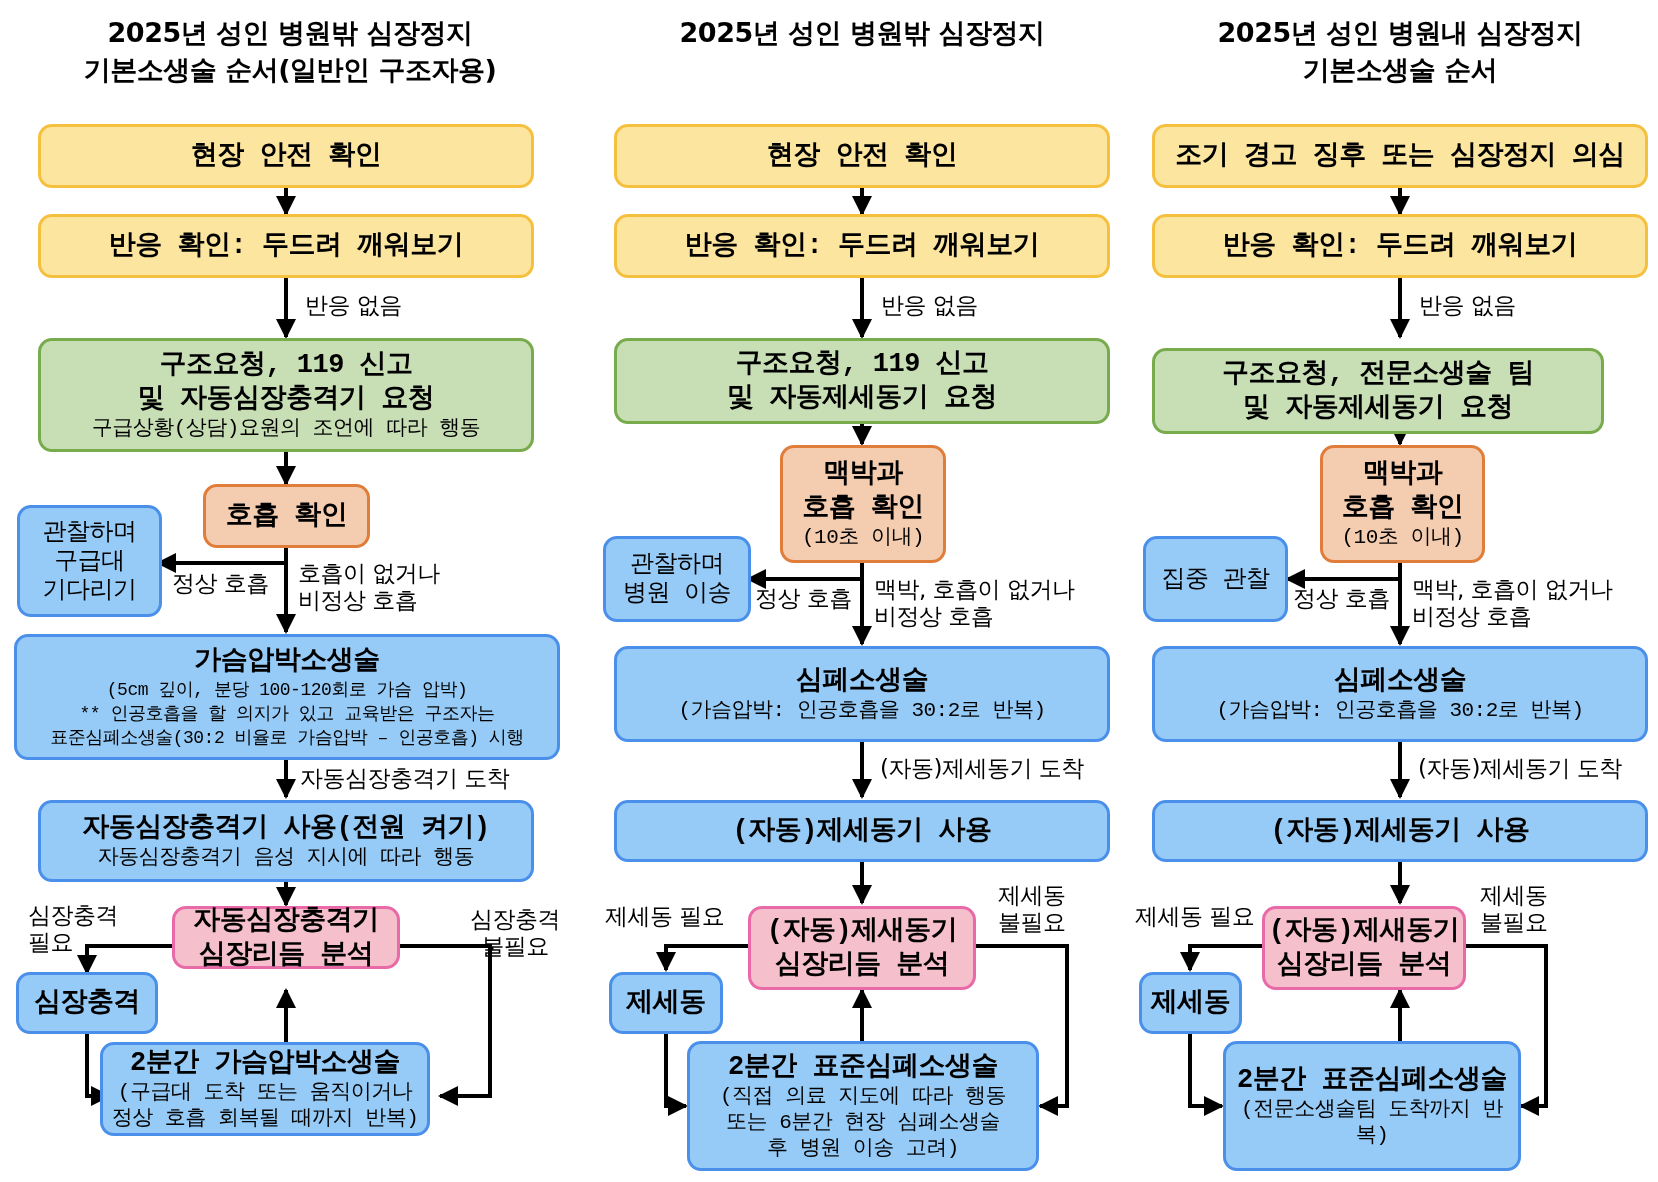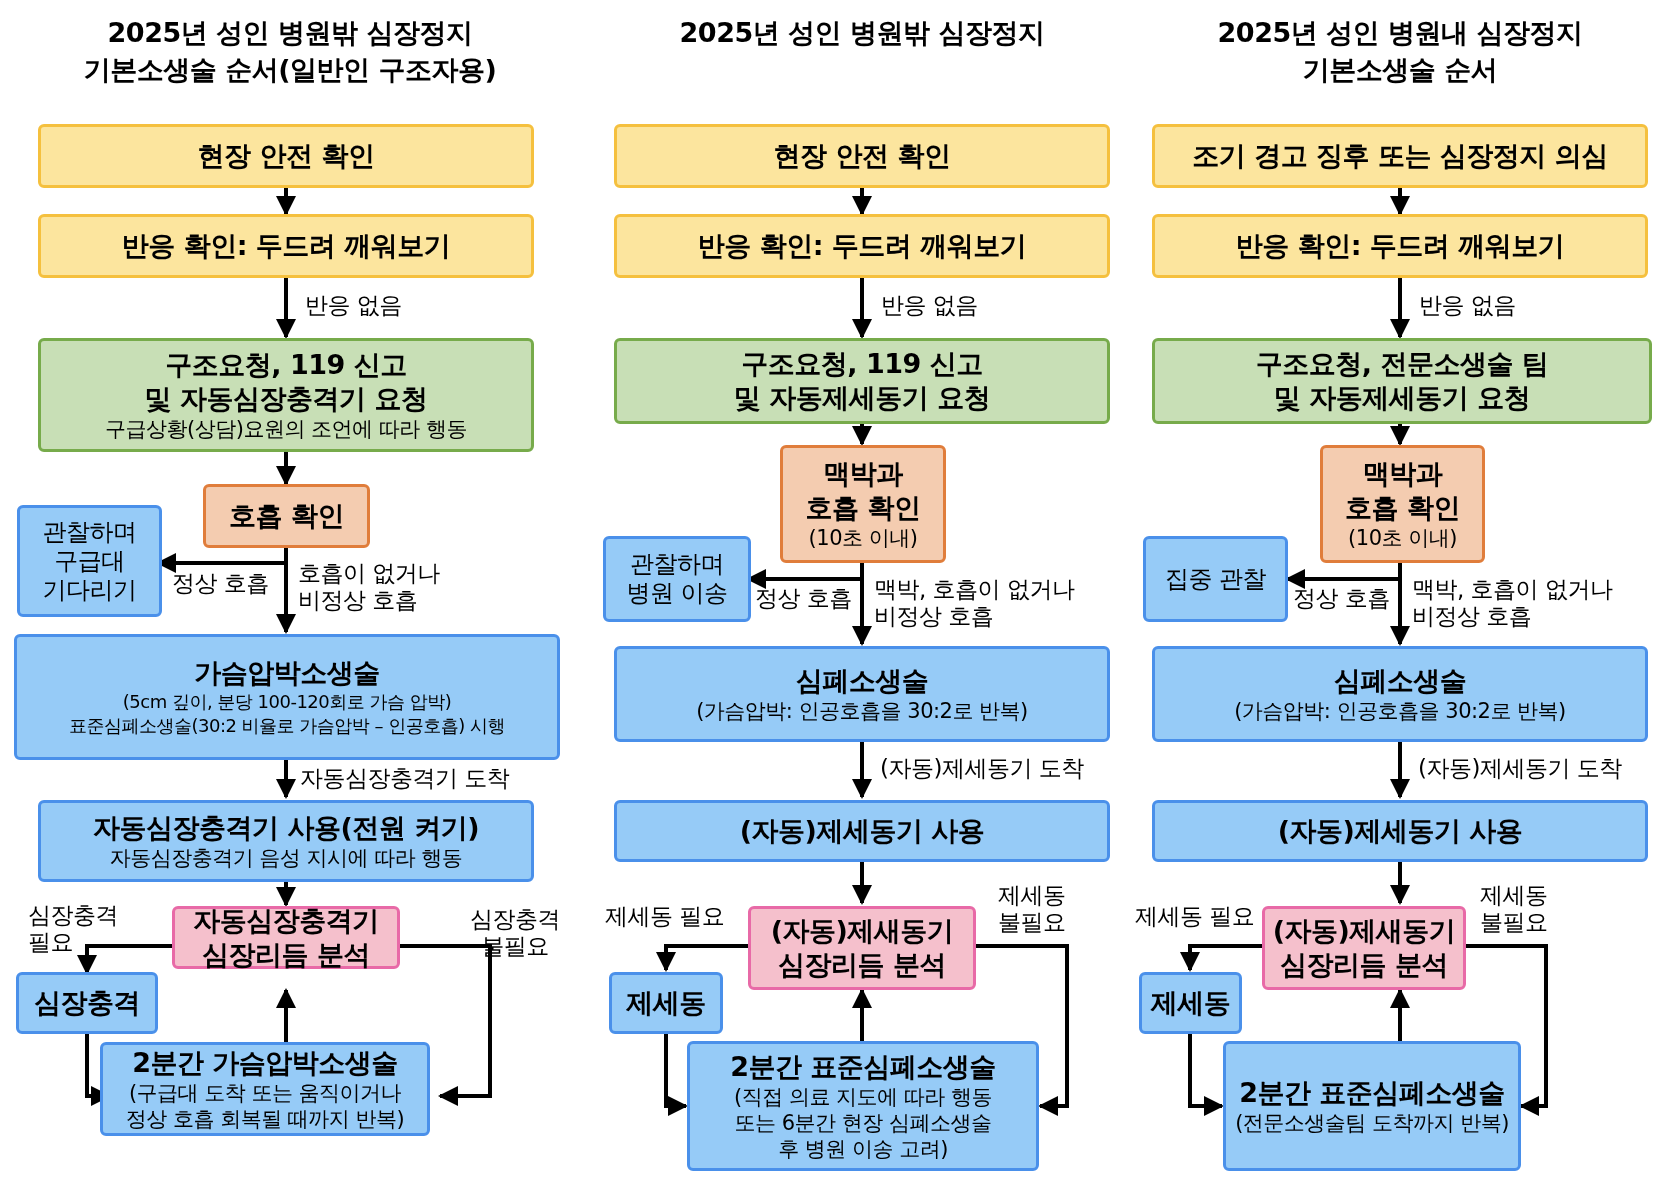--- a/index.html
+++ b/index.html
@@ -1,20 +1,20 @@
 <!DOCTYPE html>
 <html><head>
 <meta charset="utf-8">
 <style>
   html, body { margin:0; padding:0; background:#ffffff; }
   body { width:1658px; height:1182px; position:relative; overflow:hidden;
          font-family:"DejaVu Sans", "Liberation Sans", sans-serif; color:#000; }
   .title { position:absolute; text-align:center; font-weight:bold; font-size:27px; line-height:37px; letter-spacing:-0.5px; }
-  .box { position:absolute; box-sizing:border-box; border-radius:6px; border:3px solid;
-         display:flex; flex-direction:column; align-items:center; justify-content:center; text-align:center; }
+  .box { position:absolute; box-sizing:border-box; border-radius:14px; border:3px solid;
+         display:flex; flex-direction:column; align-items:center; justify-content:center; text-align:center;font-family:Liberation Mono, monospace; }
   .yellow { background:#fce59e; border-color:#f5c03e; }
   .green  { background:#c8dfb6; border-color:#77ab4b; }
   .orange { background:#f4ccb0; border-color:#e07d3b; }
   .blue   { background:#96cbf7; border-color:#4a90ea; }
   .pink   { background:#f5c0cc; border-color:#e86aa7; }
   .main { font-weight:bold; font-size:27px; line-height:34px; letter-spacing:-0.5px; }
   .sub  { font-size:21px; line-height:26px; letter-spacing:-0.5px; }
   .sub-sm { font-size:18px; line-height:24px; letter-spacing:-0.5px; }
   .plain { font-size:24px; line-height:29px; letter-spacing:-0.5px;text-align:right; }
   .lbl { position:absolute; font-size:23px; line-height:27px; letter-spacing:-0.5px; white-space:nowrap; }
@@ -95,20 +95,21 @@
   <span class="plain">기다리기</span>
 </div>
 <div class="lbl" style="left:172px; top:570px;">정상 호흡</div>
 <div class="lbl" style="left:298px; top:560px;">
   <div>호흡이 없거나</div>
   <div>비정상 호흡</div>
 </div>
 <div class="box blue" style="left:14px; top:634px; width:546px; height:126px;">
   <span class="main">가슴압박소생술</span>
   <span class="sub-sm">(5cm 깊이, 분당 100-120회로 가슴 압박)</span>
+  <span class="sub-sm">** 인공호흡을 할 의지가 있고 교육받은 구조자는</span>
   <span class="sub-sm">표준심폐소생술(30:2 비율로 가슴압박 – 인공호흡) 시행</span>
 </div>
 <div class="lbl" style="left:300px; top:765px;">자동심장충격기 도착</div>
 <div class="box blue" style="left:38px; top:800px; width:496px; height:82px;">
   <span class="main">자동심장충격기 사용(전원 켜기)</span>
   <span class="sub">자동심장충격기 음성 지시에 따라 행동</span>
 </div>
 <div class="box pink" style="left:172px; top:906px; width:228px; height:63px;">
   <span class="main">자동심장충격기</span>
   <span class="main">심장리듬 분석</span>
@@ -189,21 +190,21 @@
   <div>2025년 성인 병원내 심장정지</div>
   <div>기본소생술 순서</div>
 </div>
 <div class="box yellow" style="left:1152px; top:124px; width:496px; height:64px;">
   <span class="main">조기 경고 징후 또는 심장정지 의심</span>
 </div>
 <div class="box yellow" style="left:1152px; top:214px; width:496px; height:64px;">
   <span class="main">반응 확인: 두드려 깨워보기</span>
 </div>
 <div class="lbl" style="left:1419px; top:292px;">반응 없음</div>
-<div class="box green" style="left:1152px; top:338px; width:500px; height:86px;">
+<div class="box green" style="left:1152px; top:348px; width:452px; height:86px;">
   <span class="main">구조요청, 전문소생술 팀</span>
   <span class="main">및 자동제세동기 요청</span>
 </div>
 <div class="box orange" style="left:1320px; top:445px; width:165px; height:118px;">
   <span class="main">맥박과</span>
   <span class="main">호흡 확인</span>
   <span class="sub">(10초 이내)</span>
 </div>
 <div class="box blue" style="left:1143px; top:536px; width:145px; height:86px;">
   <span class="plain">집중 관찰</span>

